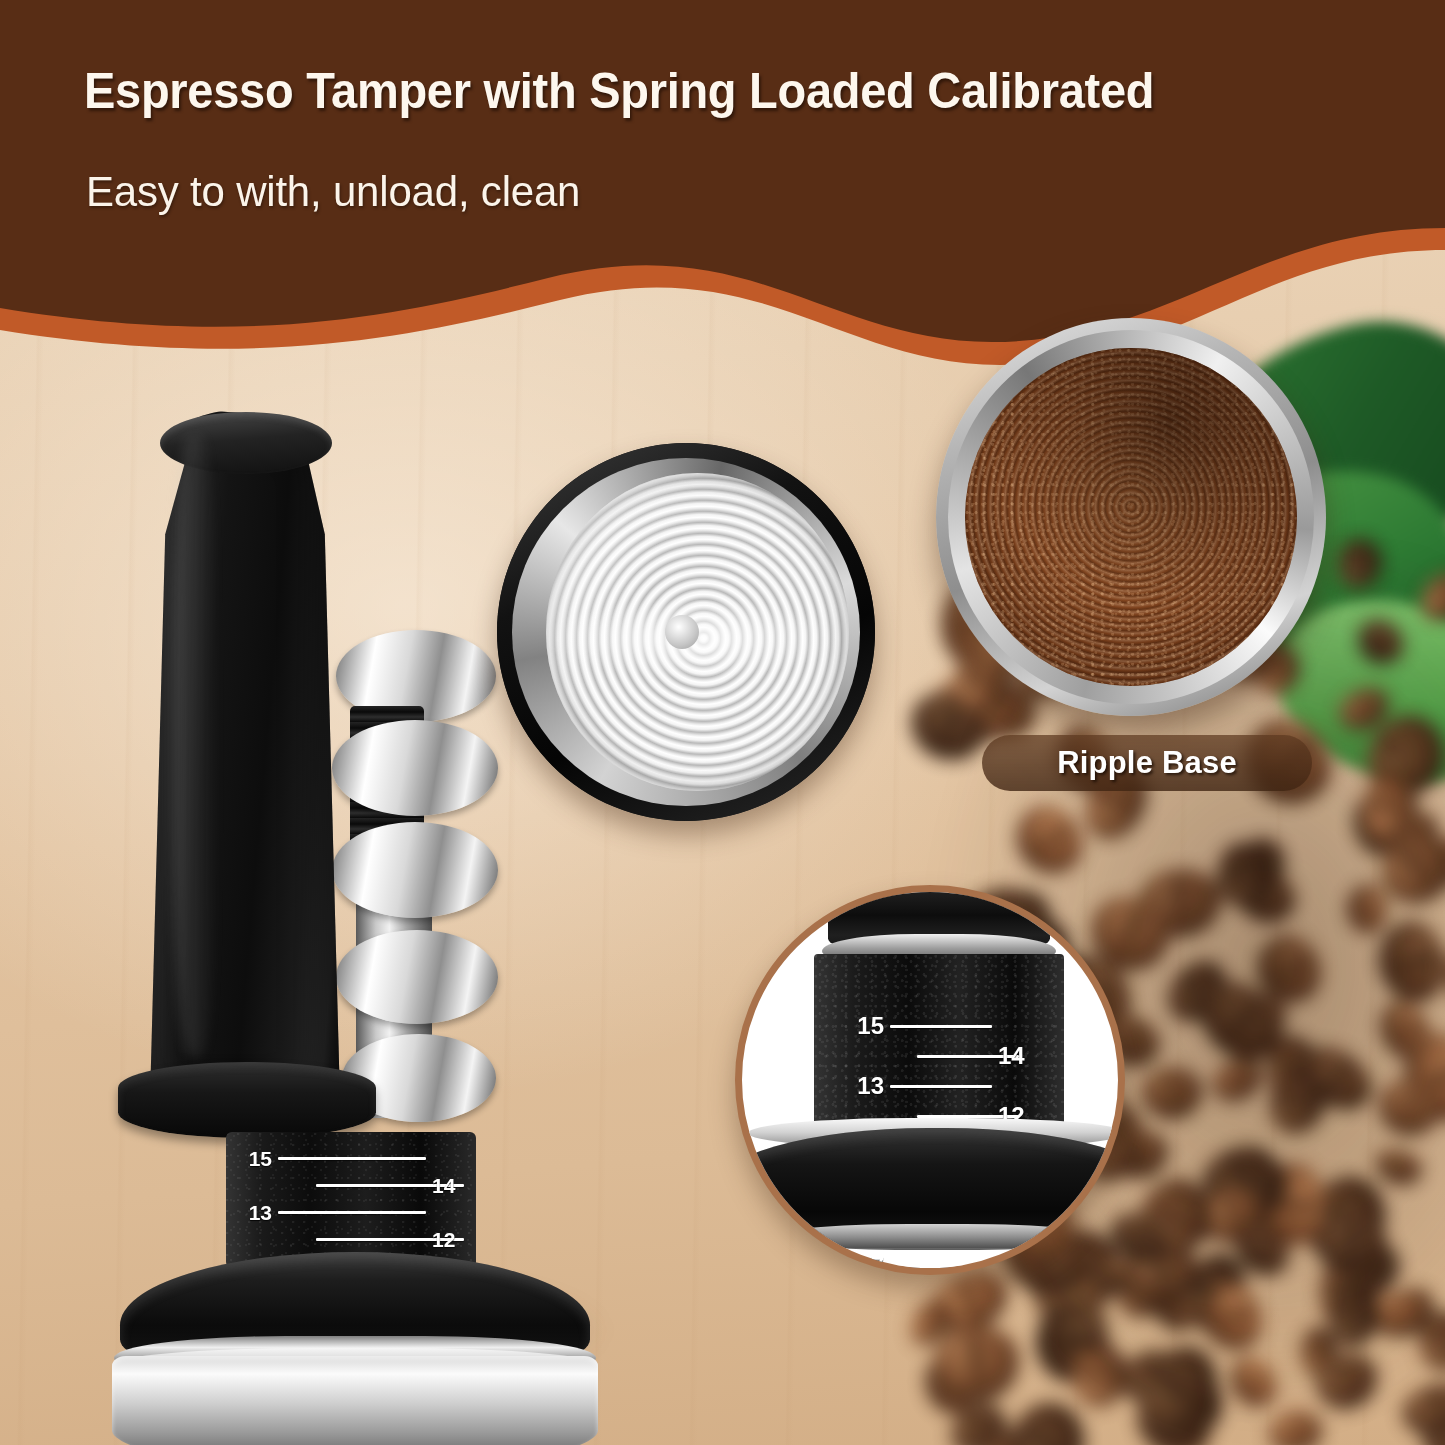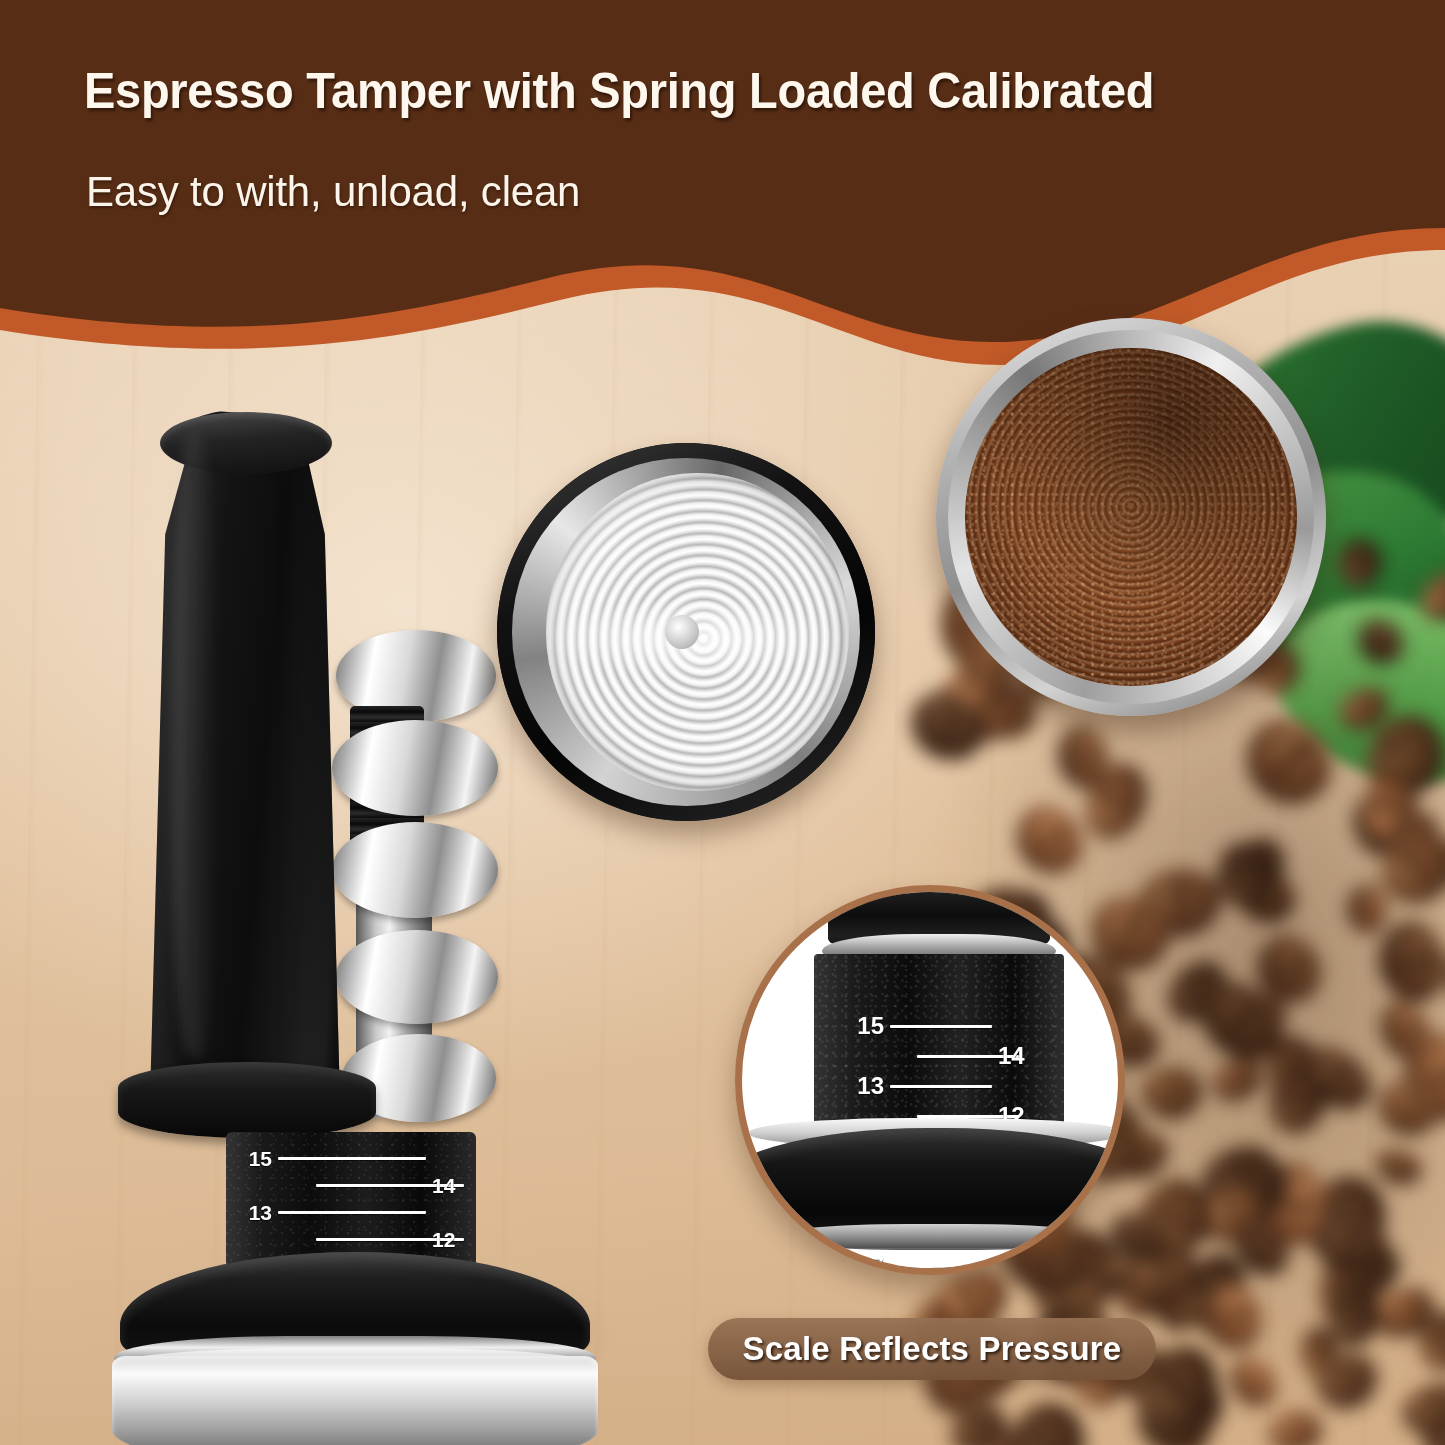--- a/index.html
+++ b/index.html
@@ -727,20 +727,21 @@
 
   <div class="grounds-card">
     <div class="grounds-rim"></div>
     <div class="grounds-inner">
       <div class="grounds-rings"></div>
       <div class="grounds-grain"></div>
       <div class="grounds-shade"></div>
     </div>
   </div>
 
+  <div class="badge badge-ripple">Ripple Base</div>
 
   <div class="scalezoom-card">
     <div class="sz-cap"></div>
     <div class="sz-cap-chrome"></div>
     <div class="sz-collar"></div>
     <div class="scale scale-zoom" id="scale-zoom">
         <div class="num left">15</div>
         <div class="tick odd"></div>
         <div class="num right blank">0</div>
         <div class="num left blank">0</div>
@@ -766,15 +767,14 @@
         <div class="num right">8</div>
         <div class="num left">7</div>
         <div class="tick odd"></div>
         <div class="num right blank">0</div>
       </div>
     <div class="sz-plate"></div>
     <div class="sz-shoulder"></div>
     <div class="sz-bottom-chrome"></div>
   </div>
 
-  <div class="badge badge-scale">Scale Reflects Pressure</div>
 
 </div>
 
 </body></html>

